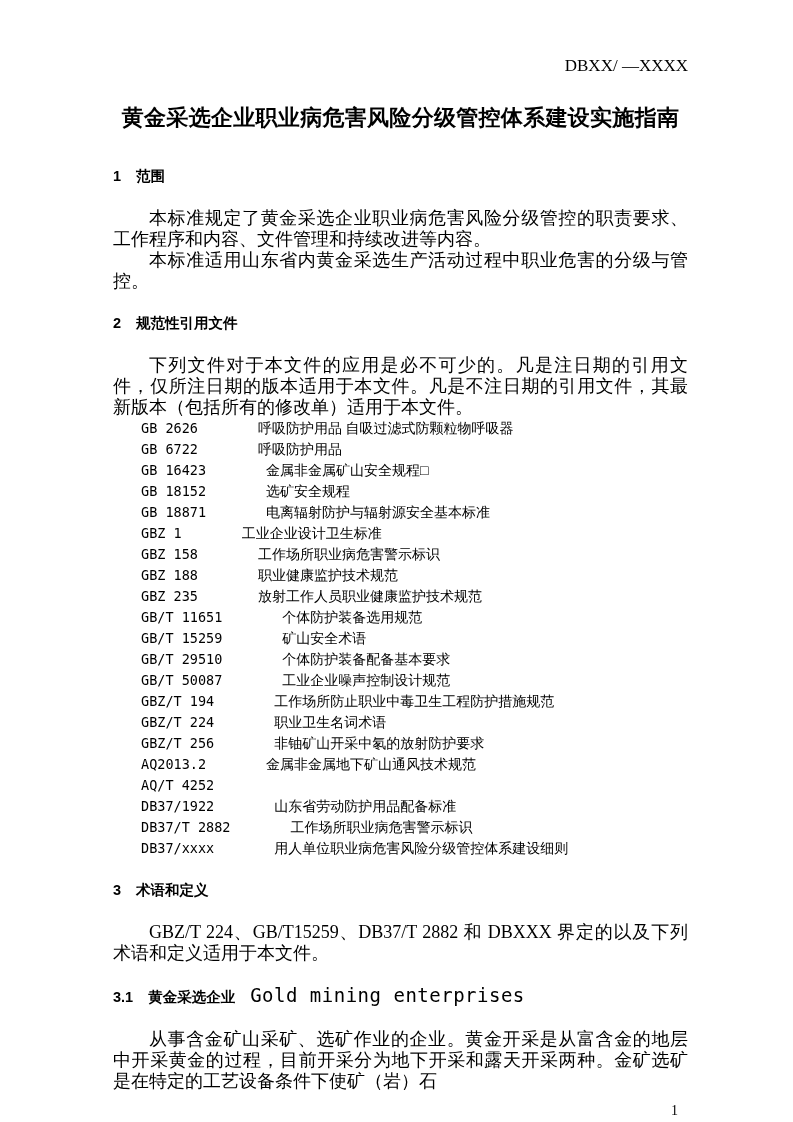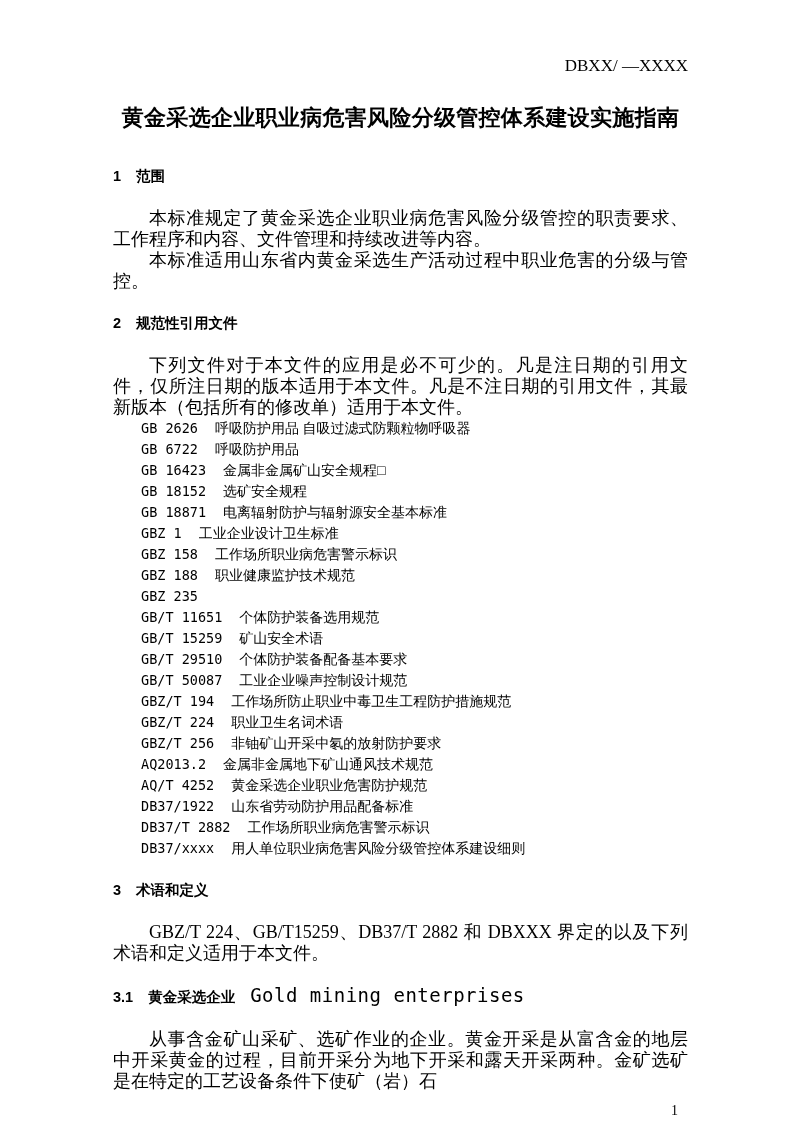--- a/index.html
+++ b/index.html
@@ -56,20 +56,21 @@
     text-align: justify;
   }
   .indent { text-indent: 2em; }
   .ref-list { margin: 0; }
   .ref-row {
     display: flex;
     align-items: flex-start;
     padding-left: 28px;
     font-size: 14px;
     line-height: 21px;
+    gap: 43px;
   }
   .ref-code {
     font-family: "DejaVu Sans Mono", "Liberation Mono", monospace;
     font-size: 13.5px;
     white-space: nowrap;
     margin-right: 17px;
   }
   .ref-title { white-space: nowrap; }
   .page-num {
     margin-top: 8px;
@@ -130,20 +131,21 @@
       <div class="ref-row">
         <span class="ref-code">GBZ 158</span>
         <span class="ref-title">工作场所职业病危害警示标识</span>
       </div>
       <div class="ref-row">
         <span class="ref-code">GBZ 188</span>
         <span class="ref-title">职业健康监护技术规范</span>
       </div>
       <div class="ref-row">
         <span class="ref-code">GBZ 235</span>
+        <span class="ref-title">放射工作人员职业健康监护技术规范</span>
       </div>
       <div class="ref-row">
         <span class="ref-code">GB/T 11651</span>
         <span class="ref-title">个体防护装备选用规范</span>
       </div>
       <div class="ref-row">
         <span class="ref-code">GB/T 15259</span>
         <span class="ref-title">矿山安全术语</span>
       </div>
       <div class="ref-row">
@@ -165,21 +167,20 @@
       <div class="ref-row">
         <span class="ref-code">GBZ/T 256</span>
         <span class="ref-title">非铀矿山开采中氡的放射防护要求</span>
       </div>
       <div class="ref-row">
         <span class="ref-code">AQ2013.2</span>
         <span class="ref-title">金属非金属地下矿山通风技术规范</span>
       </div>
       <div class="ref-row">
         <span class="ref-code">AQ/T 4252</span>
-        <span class="ref-title">黄金采选企业职业危害防护规范</span>
       </div>
       <div class="ref-row">
         <span class="ref-code">DB37/1922</span>
         <span class="ref-title">山东省劳动防护用品配备标准</span>
       </div>
       <div class="ref-row">
         <span class="ref-code">DB37/T 2882</span>
         <span class="ref-title">工作场所职业病危害警示标识</span>
       </div>
       <div class="ref-row">

